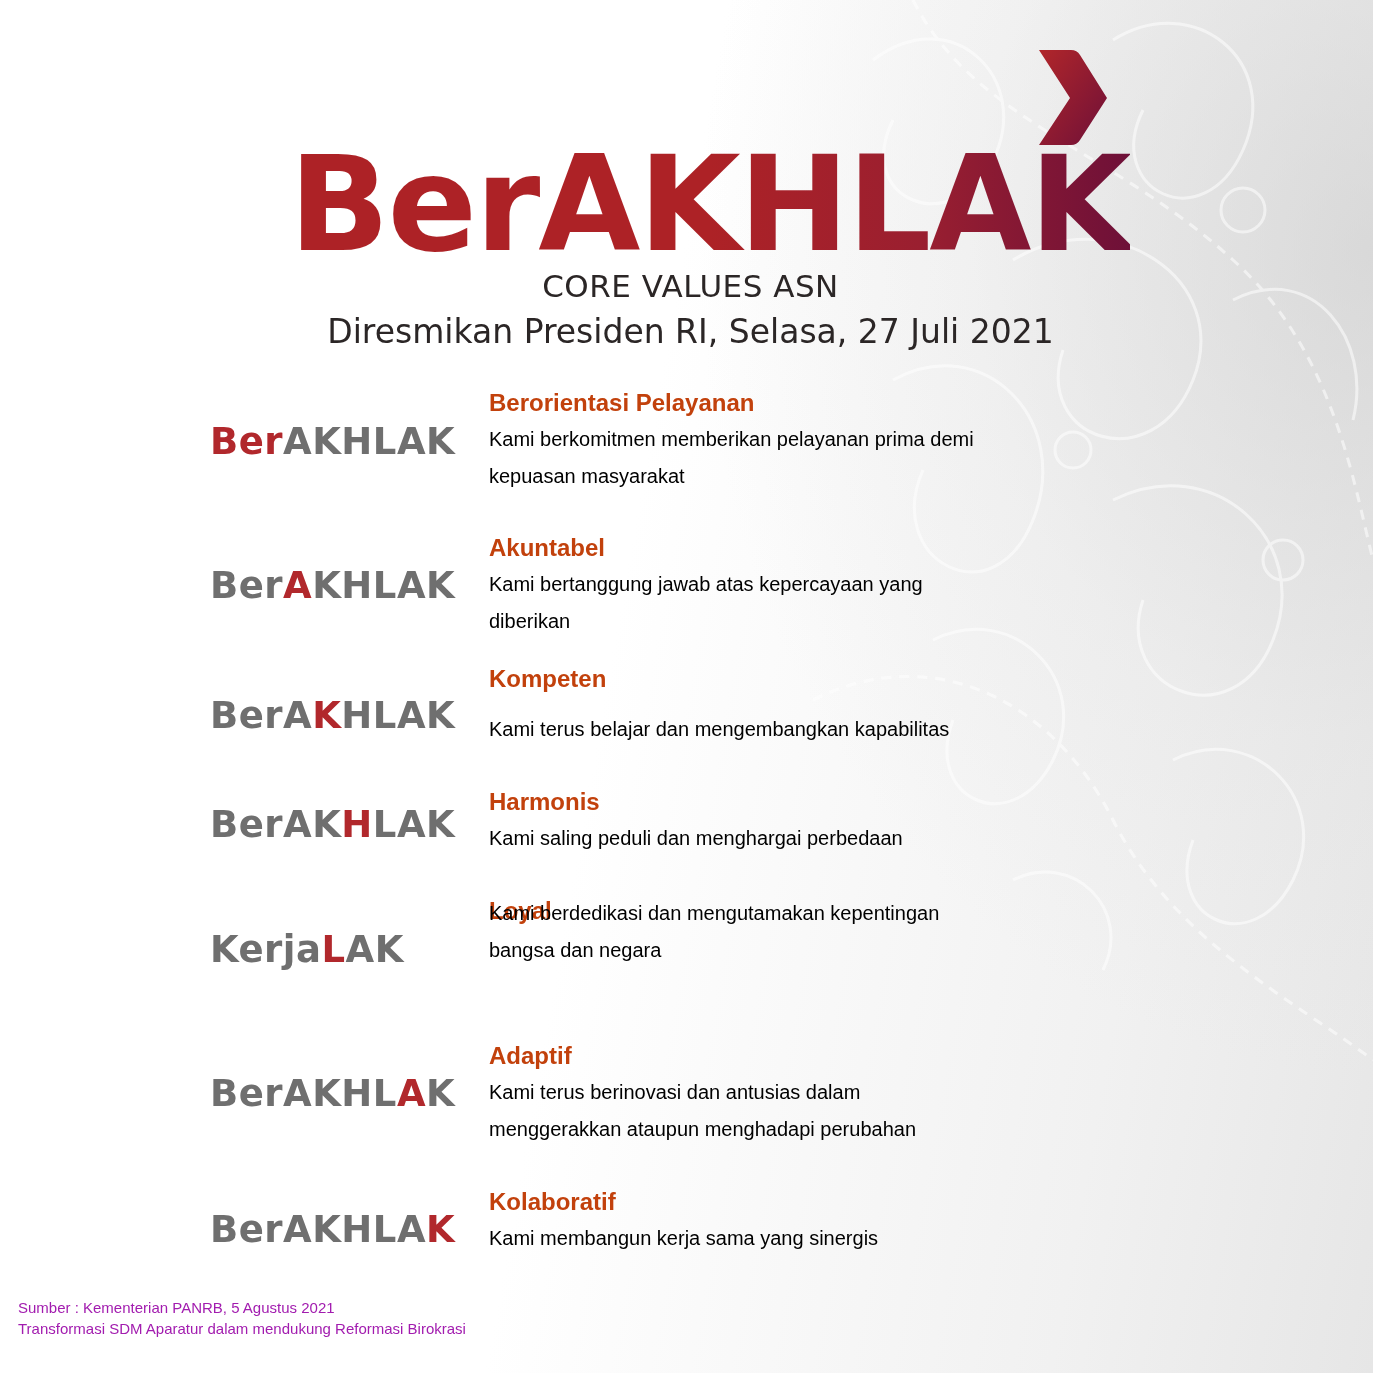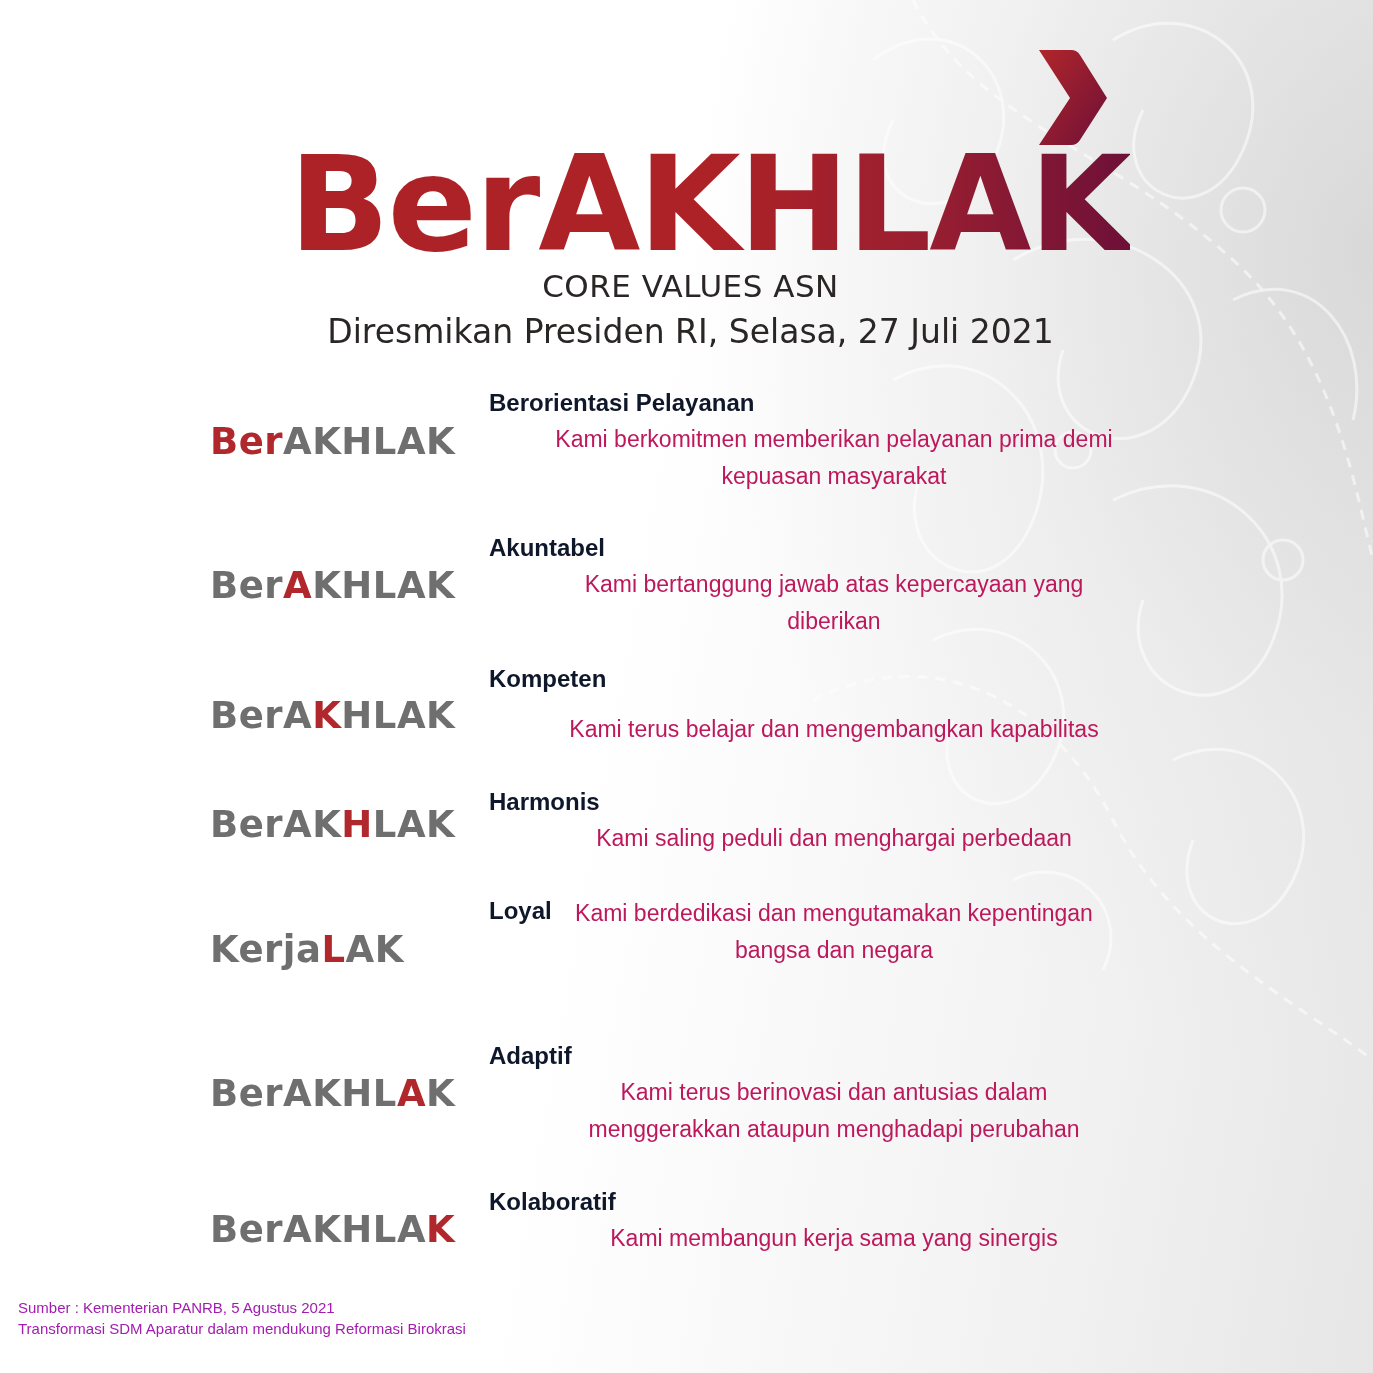--- a/index.html
+++ b/index.html
@@ -34,26 +34,26 @@
     .value-row { position: absolute; left: 0; width: 100%; }
     .brand-word {
       position: absolute; left: 210px;
       font-family: "DejaVu Sans", sans-serif; font-weight: bold; font-size: 37px;
       color: #6f6f6f; letter-spacing: 0.5px; line-height: 1;
     }
     .brand-word .hl { color: #b1282c; }
     .value-title {
       position: absolute; left: 489px;
       font-family: "Liberation Sans", sans-serif; font-weight: bold; font-size: 24px;
-      color: #0f172a; line-height: 1;
+      color: #c2410c; line-height: 1;
     }
     .value-desc {
       position: absolute; left: 489px; width: 690px;
-      font-family: "Liberation Sans", sans-serif; font-size: 23px;
-      color: #be185d; line-height: 37px; white-space: pre-line; text-align: center;
+      font-family: "Liberation Sans", sans-serif; font-size: 20px;
+      color: #000000; line-height: 37px; white-space: pre-line;
     }
     .footer {
       position: absolute; left: 18px; top: 1297px;
       font-family: "Liberation Sans", sans-serif; font-size: 15px; color: #a21caf;
       line-height: 21px;
     }
   </style>
 </head>
 <body>
 

